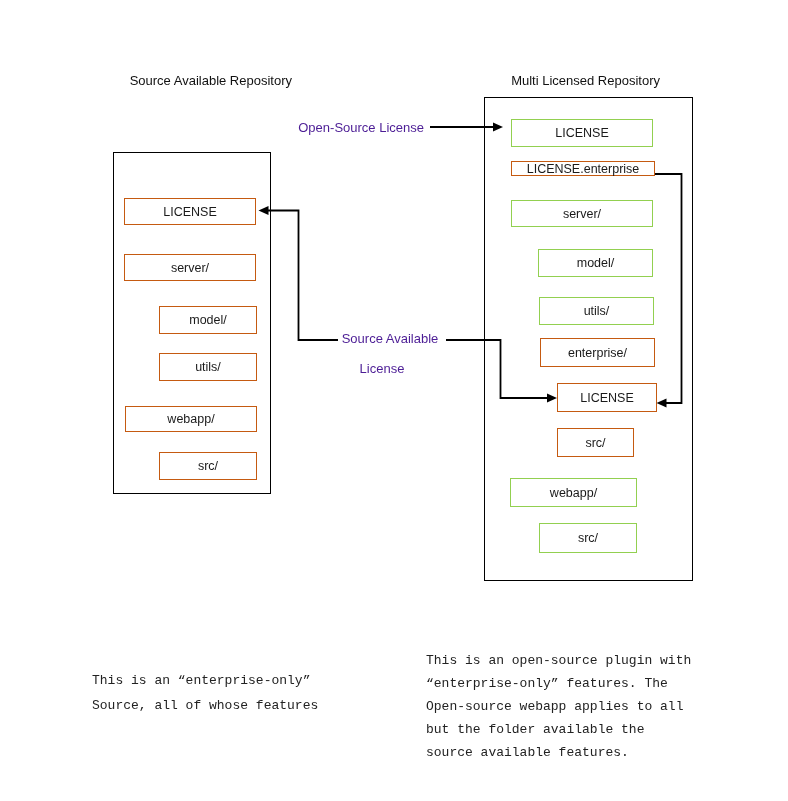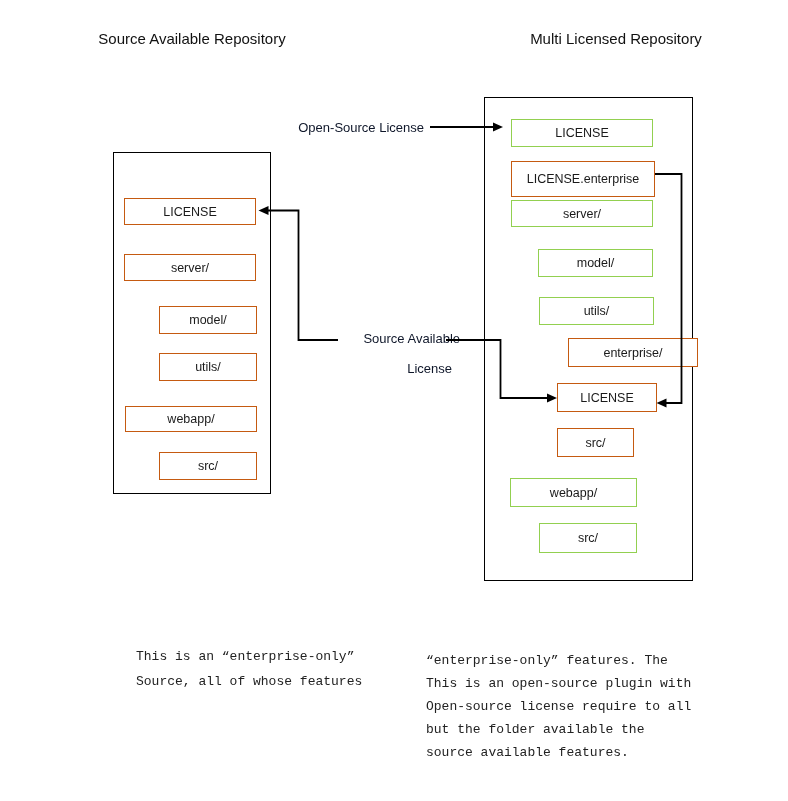--- a/index.html
+++ b/index.html
@@ -10,47 +10,48 @@
   html,body{margin:0;padding:0;background:#ffffff;}
   #canvas{
     position:relative;
     width:788px;height:801px;
     background:#ffffff;
     font-family:"Liberation Sans", sans-serif;
     overflow:hidden;
   }
   .title{
     position:absolute;
-    font-size:15px;color:#111;
-    text-align:center;
+    font-size:13px;color:#111;
+    text-align:right;
     white-space:nowrap;
+    margin-top:43px;
   }
   .repo-outline{
     position:absolute;
     box-sizing:border-box;
     border:1.4px solid #000;
     background:transparent;
   }
   .node{
     position:absolute;
     box-sizing:border-box;
     background:#fff;
     display:flex;align-items:center;justify-content:center;
     font-size:12.5px;color:#1a1a1a;
     white-space:nowrap;
   }
   .node.sa{border:1.6px solid var(--c-sa);}
   .node.os{border:1.6px solid var(--c-os);}
   .conn-label{
     position:absolute;
-    font-size:13px;color:#0f172a;
+    font-size:13px;color:#4c1d95;
     white-space:nowrap;
   }
   .conn-label.right-align{text-align:right;}
-  .conn-label.center{text-align:right;}
+  .conn-label.center{text-align:center;}
   .note{
     position:absolute;
     font-family:"Liberation Mono", monospace;
     font-size:13px;color:#222;
   }
   .note div{white-space:nowrap;}
   .note.left-note div{line-height:25px;}
   .note.right-note div{line-height:23px;}
   #wires{
     position:absolute;top:0;left:0;
@@ -60,39 +61,39 @@
     fill:none;stroke:var(--c-line);stroke-width:1.8px;
   }
   #wires polygon{fill:var(--c-line);stroke:none;}
 </style>
 </head>
 <body>
 
 <div id="canvas">
 
   <div class="title" style="left:92px;top:30px;width:200px;">Source Available Repository</div>
-  <div class="title" style="left:516px;top:30px;width:200px;">Multi Licensed Repository</div>
+  <div class="title" style="left:460px;top:30px;width:200px;">Multi Licensed Repository</div>
 
   <div class="repo-outline" style="left:113px;top:152px;width:158px;height:342px;"></div>
 
   <div class="node sa" style="left:124px;top:198px;width:132px;height:27px;">LICENSE</div>
   <div class="node sa" style="left:124px;top:254px;width:132px;height:27px;">server/</div>
   <div class="node sa" style="left:159px;top:306px;width:98px;height:28px;">model/</div>
   <div class="node sa" style="left:159px;top:353px;width:98px;height:28px;">utils/</div>
   <div class="node sa" style="left:125px;top:406px;width:132px;height:26px;">webapp/</div>
   <div class="node sa" style="left:159px;top:452px;width:98px;height:28px;">src/</div>
 
   <div class="repo-outline" style="left:484px;top:97px;width:209px;height:484px;"></div>
 
   <div class="node os" style="left:511px;top:119px;width:142px;height:28px;">LICENSE</div>
-  <div class="node sa" style="left:511px;top:161px;width:144px;height:36px;">LICENSE.enterprise</div>
+  <div class="node sa" style="left:511px;top:161px;width:144px;height:15px;">LICENSE.enterprise</div>
   <div class="node os" style="left:511px;top:200px;width:142px;height:27px;">server/</div>
   <div class="node os" style="left:538px;top:249px;width:115px;height:28px;">model/</div>
   <div class="node os" style="left:539px;top:297px;width:115px;height:28px;">utils/</div>
-  <div class="node sa" style="left:540px;top:338px;width:130px;height:29px;margin-left:28px;">enterprise/</div>
+  <div class="node sa" style="left:540px;top:338px;width:115px;height:29px;">enterprise/</div>
   <div class="node sa" style="left:557px;top:383px;width:100px;height:29px;">LICENSE</div>
   <div class="node sa" style="left:557px;top:428px;width:77px;height:29px;">src/</div>
   <div class="node os" style="left:510px;top:478px;width:127px;height:29px;">webapp/</div>
   <div class="node os" style="left:539px;top:523px;width:98px;height:30px;">src/</div>
 
   <div class="conn-label right-align" style="left:250px;top:120px;width:174px;">Open-Source License</div>
   <div class="conn-label center" style="left:320px;top:331px;width:140px;">Source Available</div>
   <div class="conn-label center" style="left:312px;top:361px;width:140px;">License</div>
 
   <svg id="wires" width="788" height="801" viewBox="0 0 788 801">
@@ -111,25 +112,25 @@
       <polyline points="446,340 500.5,340 500.5,398 548,398"></polyline>
       <polygon points="557,398 547,393.5 547,402.5"></polygon>
     </g>
 
     <g>
       <polyline points="655,174 681.5,174 681.5,403 666,403"></polyline>
       <polygon points="656.5,403 666.5,398.5 666.5,407.5"></polygon>
     </g>
   </svg>
 
-  <div class="note left-note" style="left:92px;top:644px;margin-left:44px;">
+  <div class="note left-note" style="left:92px;top:668px;">
     <div>This is an “enterprise-only”</div>
     <div>Source, all of whose features</div>
   </div>
   <div class="note right-note" style="left:426px;top:649px;">
+    <div>This is an open-source plugin with</div>
     <div>“enterprise-only” features. The</div>
-    <div>This is an open-source plugin with</div>
-    <div>Open-source license require to all</div>
+    <div>Open-source webapp applies to all</div>
     <div>but the folder available the</div>
     <div>source available features.</div>
   </div>
 
 </div>
 
 </body></html>

